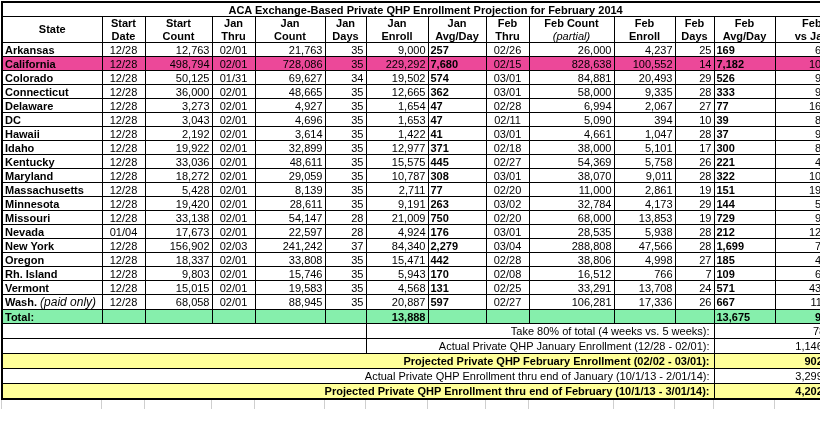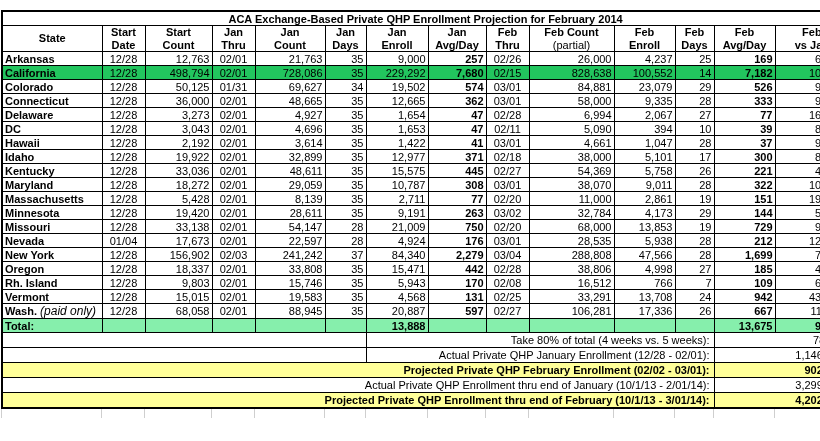--- a/index.html
+++ b/index.html
@@ -1,21 +1,21 @@
 <!DOCTYPE html>
 <html><head>
 <meta charset="utf-8">
 <style>
   html,body{margin:0;padding:0;background:#ffffff;}
   body{
     width:820px;height:441px;overflow:hidden;
     font-family:"Liberation Sans","DejaVu Sans",sans-serif;
     color:#000;
   }
-  .wrap{padding:10px 0 0 1px;}
+  .wrap{padding:1px 0 0 1px;}
   table.grid{
     border-collapse:collapse;
     table-layout:fixed;
     width:818px;
     border:2px solid #000;
   }
   table.grid th, table.grid td{
     border:1px solid #000;
     font-size:11px;
     padding:0 2px;
@@ -30,29 +30,29 @@
     height:14px;
   }
   th.colhead{
     font-weight:bold;
     text-align:center;
     vertical-align:middle;
     line-height:1.15;
     height:28px;
     font-size:11px;
   }
-  th.colhead .l2i{font-weight:normal;}
+  th.colhead .l2i{font-style:italic;font-weight:normal;}
   .c-state{font-weight:bold;}
   .c-date{text-align:center;}
   .c-num{text-align:right;}
   .c-days{text-align:right;padding-right:6px;}
-  .c-avg{text-align:right;font-weight:bold;}
+  .c-avg{text-align:left;font-weight:bold;}
   .c-pct{text-align:right;}
   .state-note{font-size:12px;font-style:italic;font-weight:normal;}
-  tr.hl-green td{background:#22c55e;}
+  tr.hl-green td{background:#ec4899;}
   tr.total-row td{background:#86efac;font-weight:bold;}
   tr.sum-row td{height:14px;font-size:11px;}
   tr.sum-row .sum-label{text-align:right;padding-right:4px;}
   tr.sum-row .sum-value{text-align:right;padding-right:4px;}
   tr.sum-row.yellow td{background:#ffff99;font-weight:bold;}
   table.ghost{
     border-collapse:collapse;table-layout:fixed;width:818px;margin-top:0;
   }
   table.ghost td{
     border:none;border-right:1px solid #cfcfcf;height:9px;padding:0;
@@ -138,21 +138,21 @@
           <td class="c-state"><span>Colorado</span></td>
           <td class="c-date">12/28</td>
           <td class="c-num">50,125</td>
           <td class="c-date">01/31</td>
           <td class="c-num">69,627</td>
           <td class="c-days">34</td>
           <td class="c-num">19,502</td>
           <td class="c-avg">574</td>
           <td class="c-date">03/01</td>
           <td class="c-num">84,881</td>
-          <td class="c-num">23,079</td>
+          <td class="c-num">20,493</td>
           <td class="c-days">29</td>
           <td class="c-avg">526</td>
           <td class="c-pct">91.7%</td>
         </tr>
         <tr>
           <td class="c-state"><span>Connecticut</span></td>
           <td class="c-date">12/28</td>
           <td class="c-num">36,000</td>
           <td class="c-date">02/01</td>
           <td class="c-num">48,665</td>
@@ -380,21 +380,21 @@
           <td class="c-num">15,015</td>
           <td class="c-date">02/01</td>
           <td class="c-num">19,583</td>
           <td class="c-days">35</td>
           <td class="c-num">4,568</td>
           <td class="c-avg">131</td>
           <td class="c-date">02/25</td>
           <td class="c-num">33,291</td>
           <td class="c-num">13,708</td>
           <td class="c-days">24</td>
-          <td class="c-avg">942</td>
+          <td class="c-avg">571</td>
           <td class="c-pct">437.6%</td>
         </tr>
         <tr>
           <td class="c-state"><span>Wash.</span> <span class="state-note">(paid only)</span></td>
           <td class="c-date">12/28</td>
           <td class="c-num">68,058</td>
           <td class="c-date">02/01</td>
           <td class="c-num">88,945</td>
           <td class="c-days">35</td>
           <td class="c-num">20,887</td>

